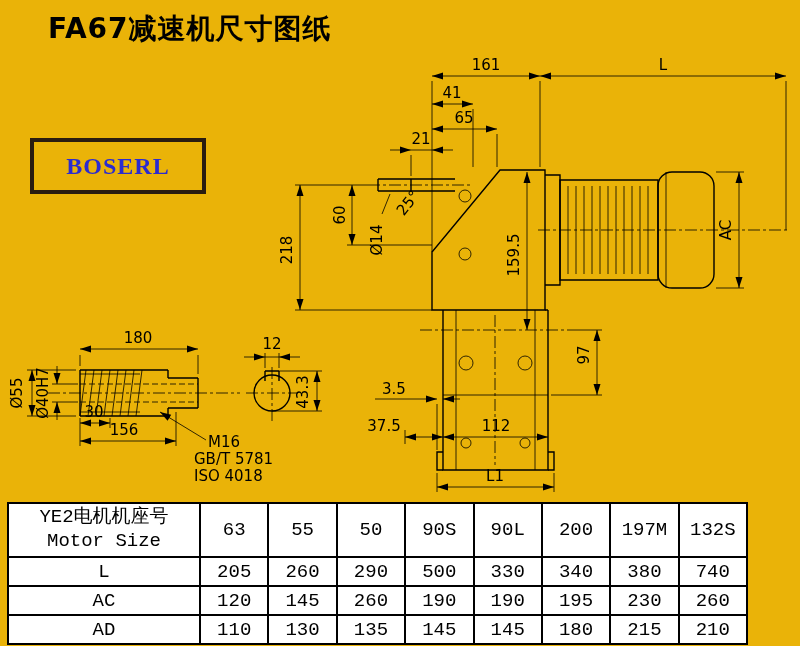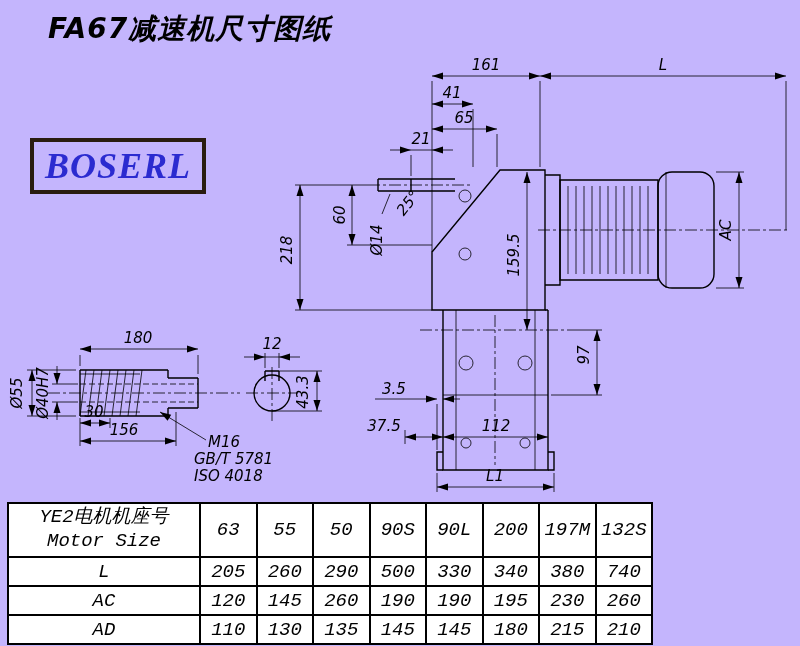--- a/index.html
+++ b/index.html
@@ -1,31 +1,31 @@
 <!DOCTYPE html>
 <html><head>
 <meta charset="utf-8">
 <style>
   html,body{margin:0;padding:0;background:#fff;}
-  .page{position:relative;width:800px;height:646px;background:#c4b5fd;overflow:hidden;
-        font-family:"DejaVu Sans",sans-serif;color:#000;font-style:italic;}
+  .page{position:relative;width:800px;height:646px;background:#eab308;overflow:hidden;
+        font-family:"DejaVu Sans",sans-serif;color:#000;}
   .title{position:absolute;left:48px;top:10px;margin:0;font-size:28px;font-weight:bold;
          letter-spacing:1px;font-family:"DejaVu Sans",sans-serif;}
   .logo{position:absolute;left:30px;top:138px;width:168px;height:48px;
         border:4px solid #2a1c10;display:flex;align-items:center;justify-content:center;}
-  .logo span{font-family:"Liberation Serif",serif;font-weight:bold;font-size:36px;
+  .logo span{font-family:"Liberation Serif",serif;font-weight:bold;font-size:24px;
              color:#2b2bd0;letter-spacing:1px;line-height:1;}
   svg.draw{position:absolute;left:0;top:0;}
   svg .ln{stroke:#000;stroke-width:1.4;fill:none;}
   svg .tn{stroke:#000;stroke-width:0.8;fill:none;}
   svg .cl{stroke:#000;stroke-width:0.8;fill:none;stroke-dasharray:12 3 3 3;}
   svg .hid{stroke:#000;stroke-width:0.8;fill:none;stroke-dasharray:6 3;}
   svg text{font-family:"DejaVu Sans",sans-serif;font-size:15px;fill:#000;text-anchor:middle;}
   svg text.ts{text-anchor:start;}
-  table.spec{position:absolute;left:7px;top:502px;width:646px;border-collapse:collapse;
+  table.spec{position:absolute;left:7px;top:502px;width:741px;border-collapse:collapse;
              table-layout:fixed;font-family:"Liberation Mono",monospace;}
   table.spec th,table.spec td{border:2px solid #000;text-align:center;vertical-align:middle;
              padding:0;font-weight:normal;font-size:19px;background:#fff;}
   table.spec col.c0{width:192px;}
   table.spec tr.hdr{height:54px;}
   table.spec tr.r{height:29px;}
   table.spec .hcell div{line-height:1.25;font-size:19px;}
 </style>
 </head>
 <body>

